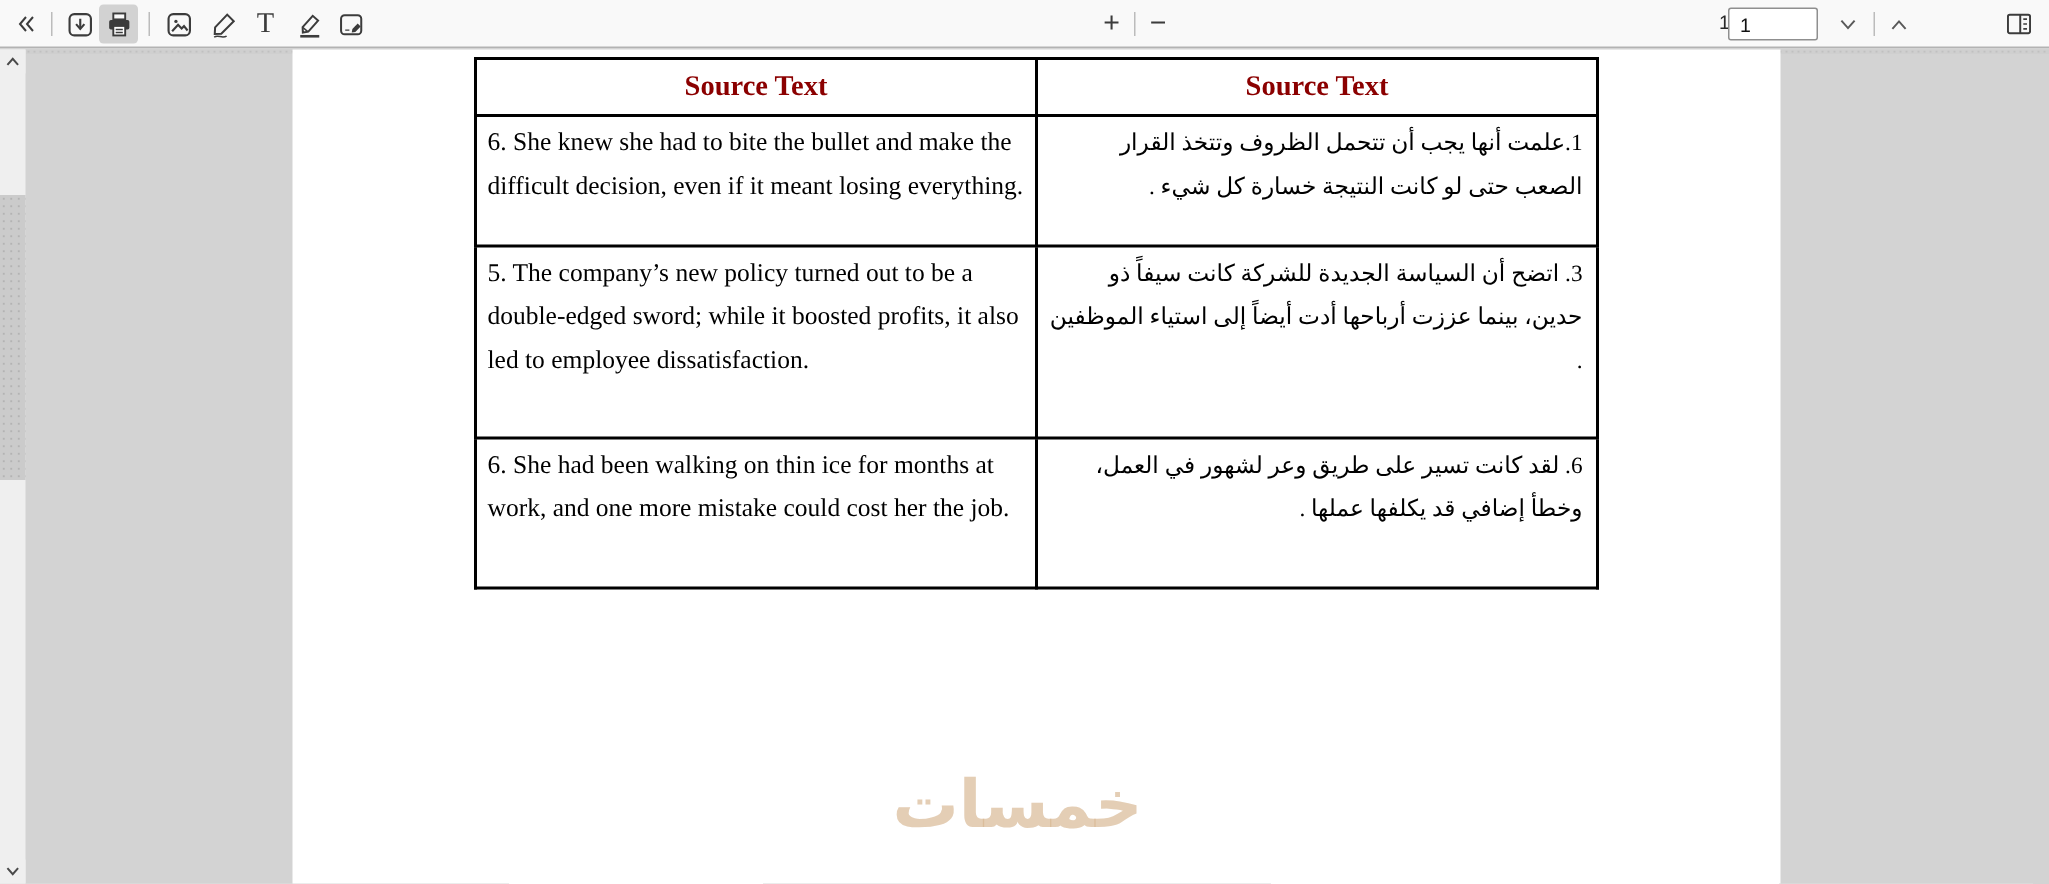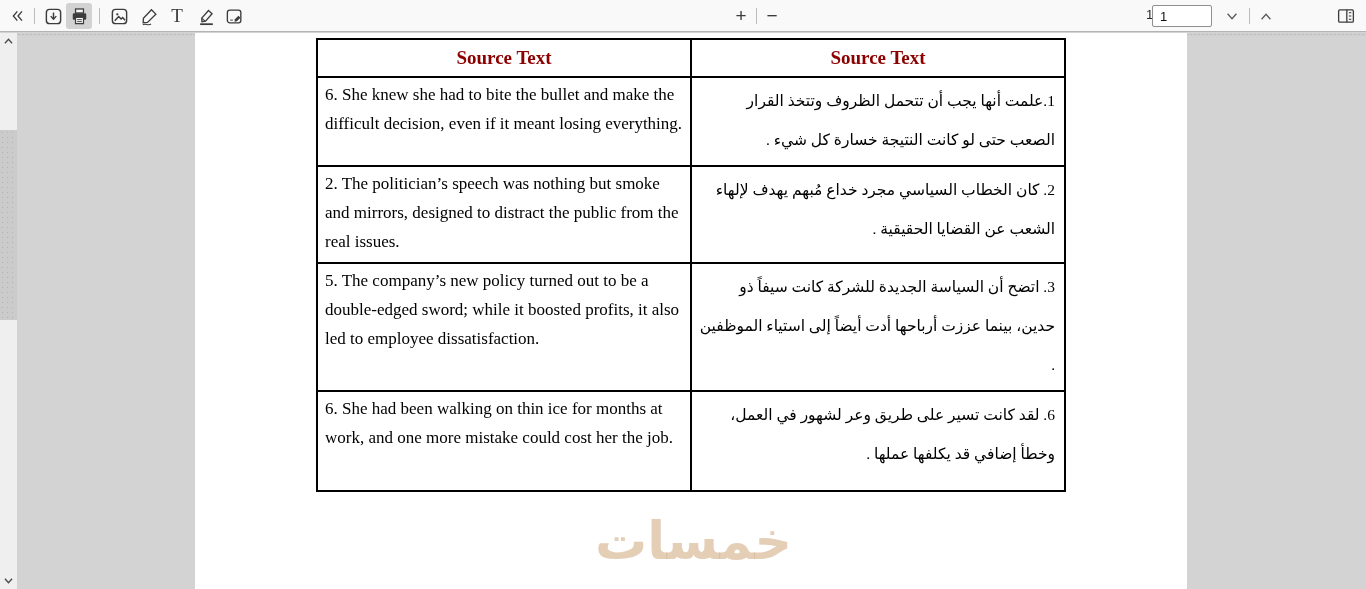--- a/index.html
+++ b/index.html
@@ -37,34 +37,34 @@
   .vs-btn { position:absolute; left:0; width:17px; height:16px; background:#efefef; border:none;
             display:flex; align-items:center; justify-content:center; cursor:pointer; }
   .vs-up { top:0; } .vs-down { bottom:0; }
   .vs-thumb { position:absolute; left:0; top:97px; width:17px; height:190px; background:#cbcbcb;
               background-image:radial-gradient(#b3b3b3 0.8px, transparent 0.9px); background-size:5px 5px; cursor:grab; }
 
   
   .page { position:absolute; left:195px; top:0; width:992px; height:556px; background:#ffffff; overflow:hidden; }
 
   .watermark { position:absolute; left:400px; top:478px; z-index:0; font-weight:bold;
-               font-size:52px; color:rgba(214,180,142,0.65); letter-spacing:2px;
+               font-size:44px; color:rgba(214,180,142,0.65); letter-spacing:2px;
                font-family:"DejaVu Sans",sans-serif; pointer-events:none; }
 
   
   table.doc { position:absolute; left:121px; top:5px; width:750px; z-index:1;
               border-collapse:collapse; table-layout:fixed; background:transparent; }
   table.doc th, table.doc td { border:2px solid #000; vertical-align:top; background:transparent; }
   table.doc th { height:38px; text-align:center; vertical-align:middle;
                  font-family:"Liberation Serif","DejaVu Serif",serif; font-size:19px; font-weight:bold; color:#8b0000; }
   td.en { width:375px; font-family:"Liberation Serif","DejaVu Serif",serif; font-size:17px;
           line-height:29px; color:#000; padding:2px 6px 6px 7px; }
   td.ar { width:375px; direction:rtl; text-align:right;
           font-family:"Liberation Serif","DejaVu Sans",sans-serif; font-size:15.5px;
-          line-height:39px; color:#000; padding:3px 9px 6px 6px; }
+          line-height:29px; color:#000; padding:3px 9px 6px 6px; }
   tr.r1 { height:87px; } tr.r2 { height:86px; } tr.r3 { height:60px; }
   tr.r4 { height:86px; } tr.r5 { height:128px; } tr.r6 { height:100px; }
 </style>
 </head>
 <body>
 
 <div class="toolbar">
 
   <button class="tb-btn" style="left:5px;">
     <svg class="icon-svg" width="18" height="16" viewBox="0 0 24 24" fill="none" stroke="#3c3c3c" stroke-width="2">
@@ -186,24 +186,20 @@
         <tr>
           <th>Source Text</th>
           <th>Source Text</th>
         </tr>
       </thead>
       <tbody>
         <tr class="r1">
           <td class="en">6. She knew she had to bite the bullet and make the difficult decision, even if it meant losing everything.</td>
           <td class="ar">1.علمت أنها يجب أن تتحمل الظروف وتتخذ القرار الصعب حتى لو كانت النتيجة خسارة كل شيء .</td>
         </tr>
-        <tr class="r2">
-          <td class="en">2. The politician’s speech was nothing but smoke and mirrors, designed to distract the public from the real issues.</td>
-          <td class="ar">2. كان الخطاب السياسي مجرد خداع مُبهم يهدف لإلهاء الشعب عن القضايا الحقيقية .</td>
-        </tr>
         <tr class="r5">
           <td class="en">5. The company’s new policy turned out to be a double-edged sword; while it boosted profits, it also led to employee dissatisfaction.</td>
           <td class="ar">3. اتضح أن السياسة الجديدة للشركة كانت سيفاً ذو حدين، بينما عززت أرباحها أدت أيضاً إلى استياء الموظفين .</td>
         </tr>
         <tr class="r6">
           <td class="en">6. She had been walking on thin ice for months at work, and one more mistake could cost her the job.</td>
           <td class="ar">6. لقد كانت تسير على طريق وعر لشهور في العمل، وخطأ إضافي قد يكلفها عملها .</td>
         </tr>
       </tbody>
     </table>

